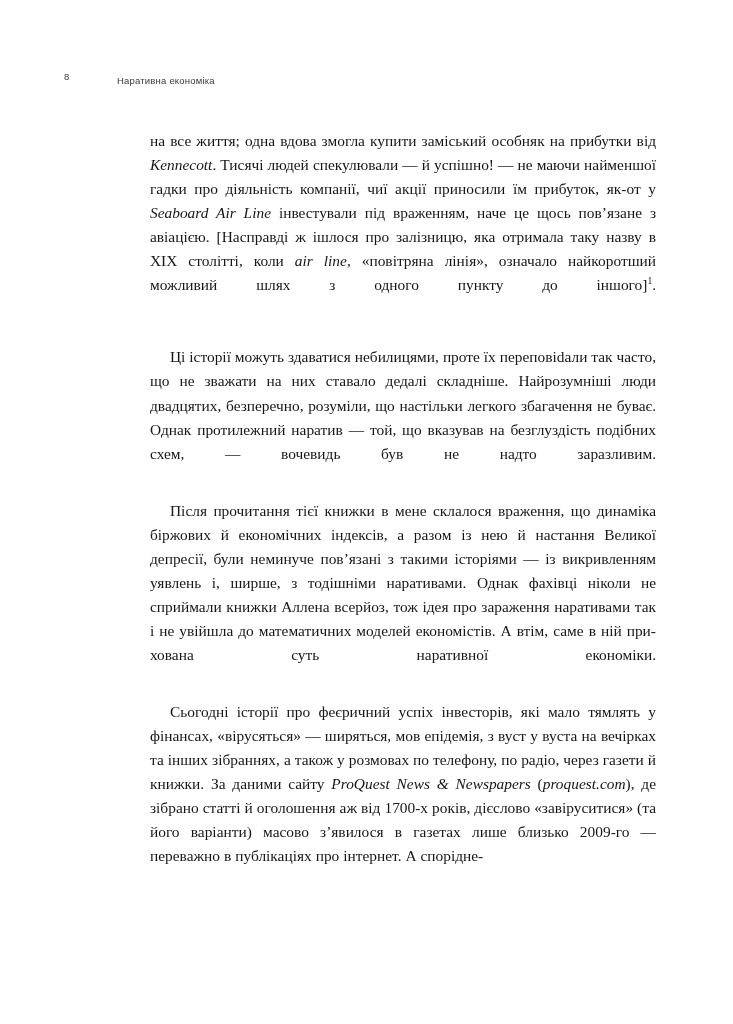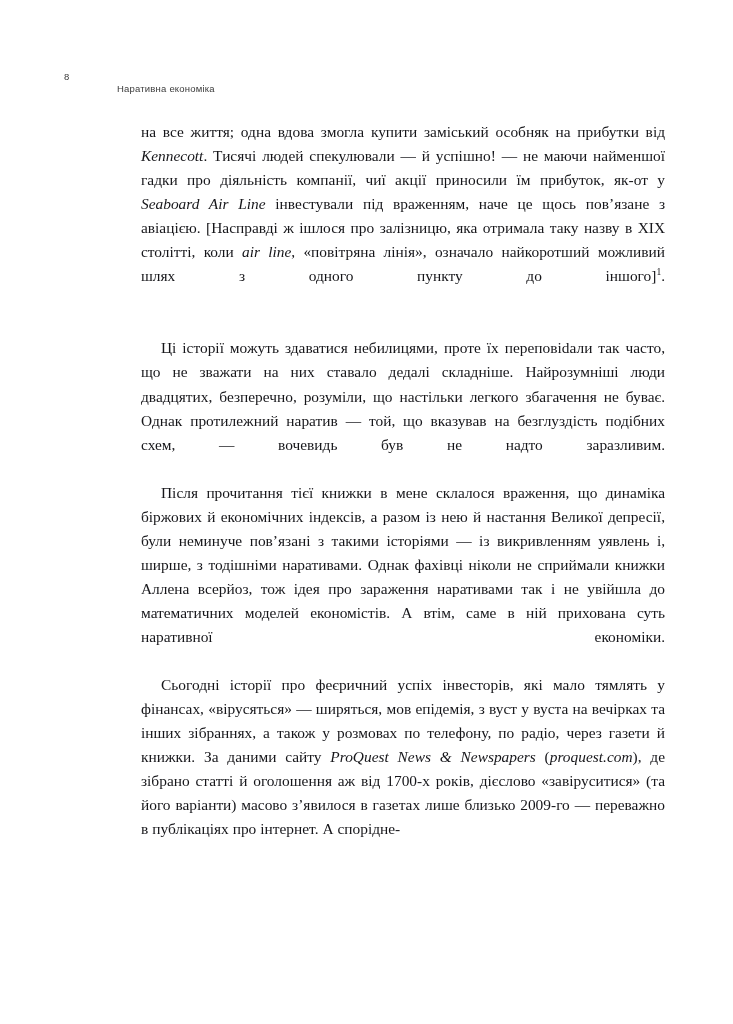--- a/index.html
+++ b/index.html
@@ -33,37 +33,37 @@
     position: absolute;
     left: 64px;
     top: 0;
     font-family: "Liberation Sans", "DejaVu Sans", sans-serif;
     font-size: 9.5px;
     color: #3b3b3b;
   }
   .head-title {
     position: absolute;
     left: 117px;
-    top: 12px;
+    top: 4px;
     font-family: "Liberation Sans", "DejaVu Sans", sans-serif;
     font-size: 9.5px;
     color: #3b3b3b;
     white-space: nowrap;
   }
 
   
   .textblock {
     position: absolute;
     left: 141px;
     top: 120px;
     width: 524px;
   }
 
   p.para {
-    margin: 0;
+    margin: 9px;
     font-size: 15.4px;
     line-height: 24.05px;
     color: #16161a;
     text-align: justify;
     text-justify: inter-word;
     hyphens: manual;
     -webkit-hyphens: manual;
     word-spacing: 0.1px;
   }
   p.para.indent {

